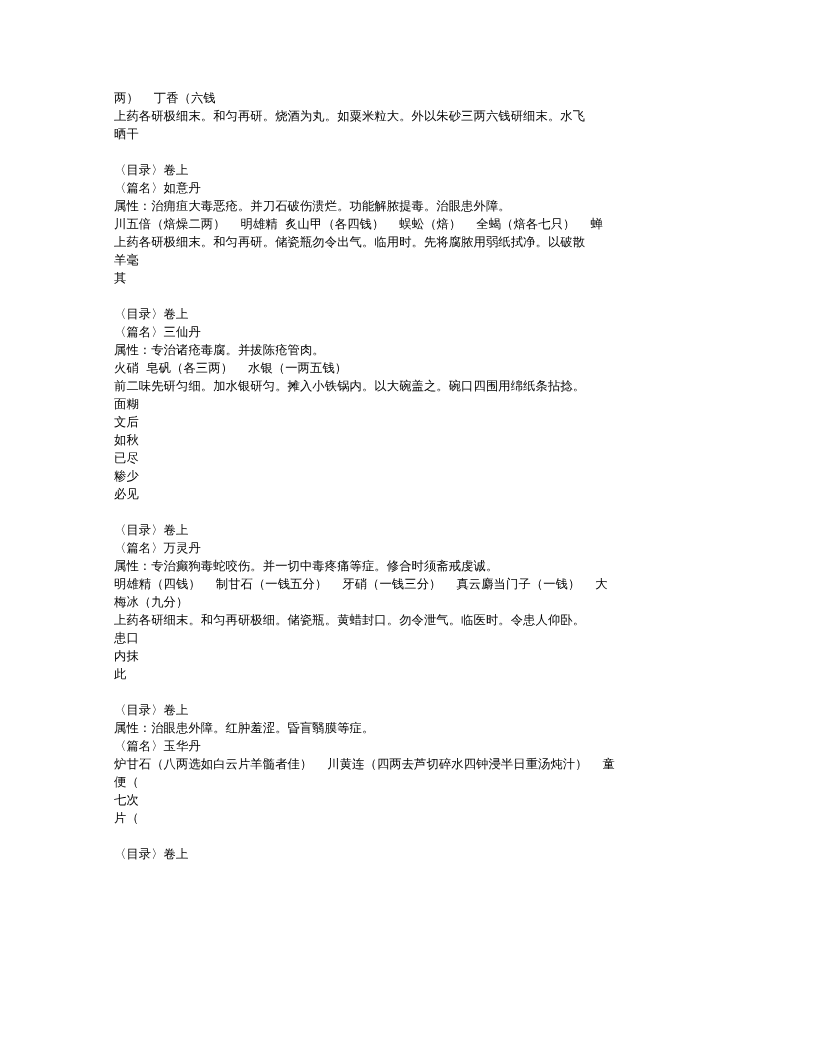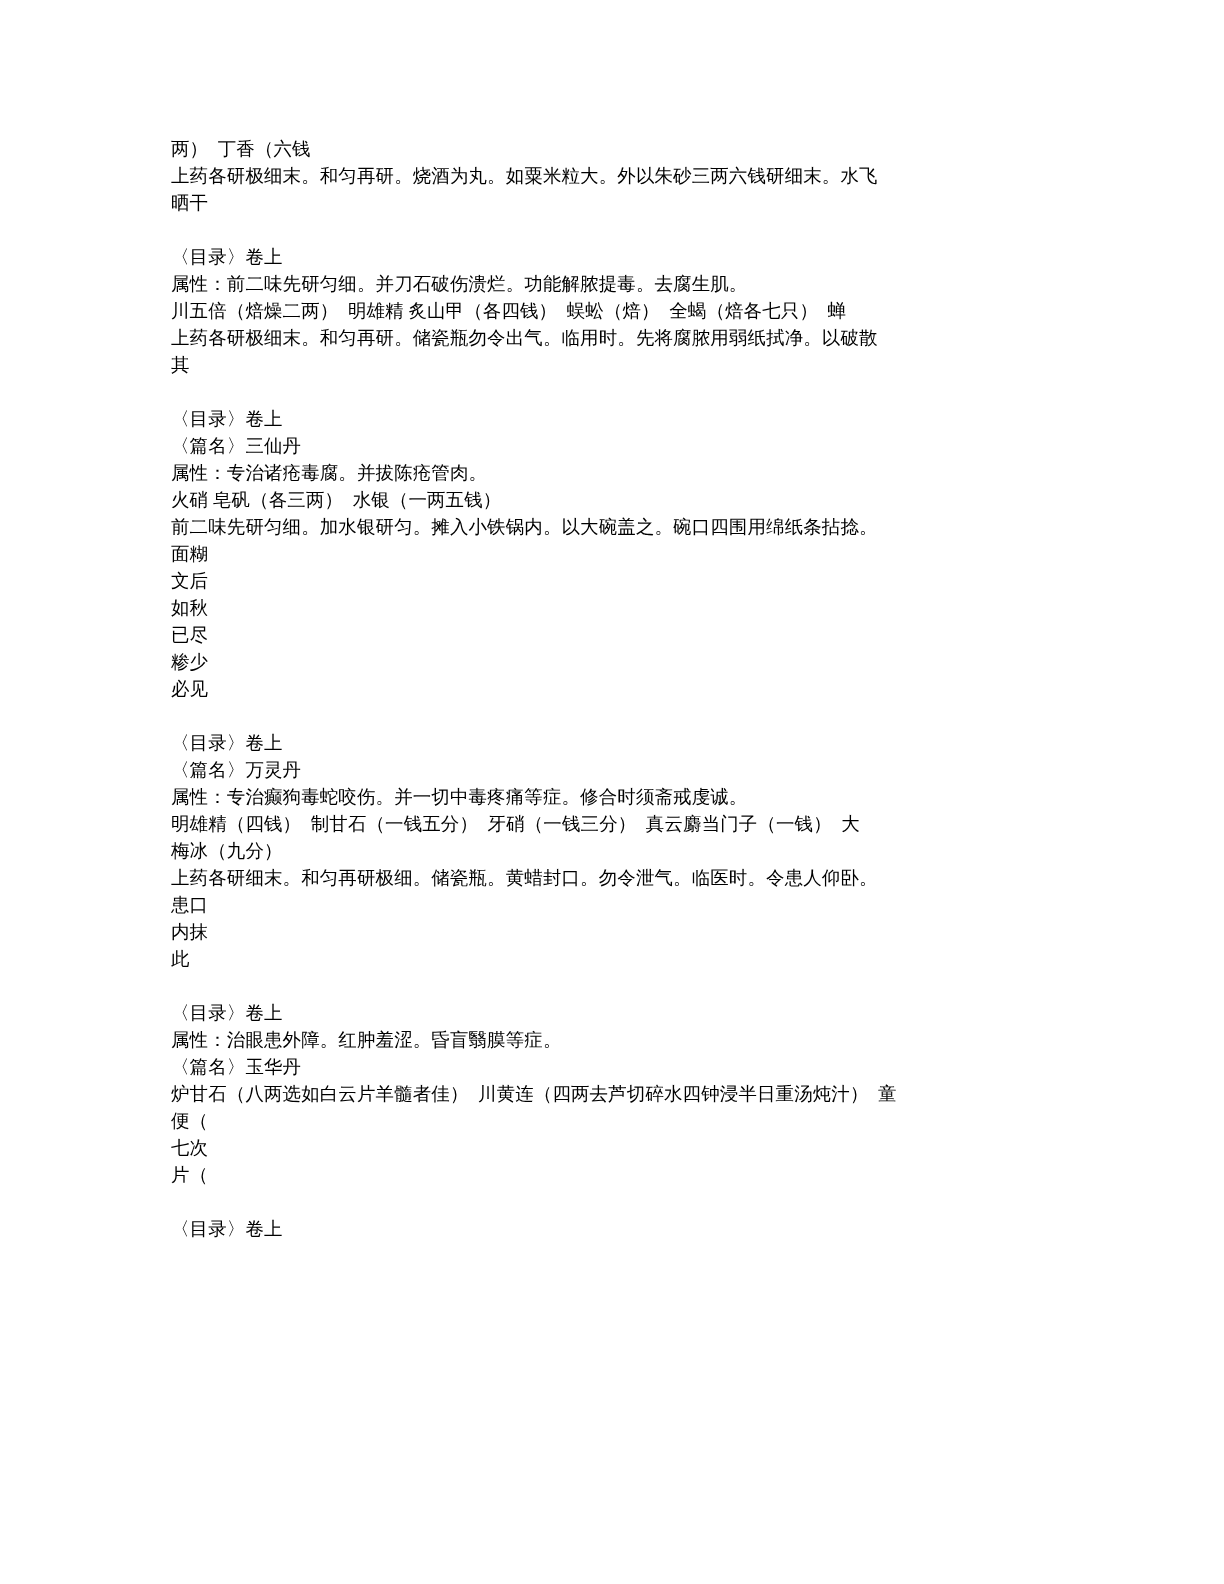--- a/index.html
+++ b/index.html
@@ -14,21 +14,21 @@
     background: #ffffff;
     overflow: hidden;
   }
   .text-column {
     position: absolute;
     left: 114px;
     top: 90px;
     width: 560px;
   }
   .doc-line {
-    font-family: Liberation Serif, serif;
+    font-family: Liberation Mono, monospace;
     font-size: 12.3px;
     line-height: 18px;
     color: #000000;
     white-space: pre-wrap;
     word-break: break-all;
     letter-spacing: 0.1px;
     min-height: 18px;
   }
   .doc-line.blank {
     height: 18px;
@@ -37,23 +37,25 @@
 </head>
 <body>
 
 <div class="page">
   <div class="text-column" id="text-column">
       <div class="doc-line">两）  丁香（六钱</div>
       <div class="doc-line">上药各研极细末。和匀再研。烧酒为丸。如粟米粒大。外以朱砂三两六钱研细末。水飞</div>
       <div class="doc-line">晒干</div>
       <div class="doc-line blank"></div>
       <div class="doc-line">〈目录〉卷上</div>
-      <div class="doc-line">属性：前二味先研匀细。并刀石破伤溃烂。功能解脓提毒。去腐生肌。</div>
+      <div class="doc-line">〈篇名〉如意丹</div>
+      <div class="doc-line">属性：治痈疽大毒恶疮。并刀石破伤溃烂。功能解脓提毒。治眼患外障。</div>
       <div class="doc-line">川五倍（焙燥二两）  明雄精 炙山甲（各四钱）  蜈蚣（焙）  全蝎（焙各七只）  蝉</div>
       <div class="doc-line">上药各研极细末。和匀再研。储瓷瓶勿令出气。临用时。先将腐脓用弱纸拭净。以破散</div>
+      <div class="doc-line">羊毫</div>
       <div class="doc-line">其</div>
       <div class="doc-line blank"></div>
       <div class="doc-line">〈目录〉卷上</div>
       <div class="doc-line">〈篇名〉三仙丹</div>
       <div class="doc-line">属性：专治诸疮毒腐。并拔陈疮管肉。</div>
       <div class="doc-line">火硝 皂矾（各三两）  水银（一两五钱）</div>
       <div class="doc-line">前二味先研匀细。加水银研匀。摊入小铁锅内。以大碗盖之。碗口四围用绵纸条拈捻。</div>
       <div class="doc-line">面糊</div>
       <div class="doc-line">文后</div>
       <div class="doc-line">如秋</div>

